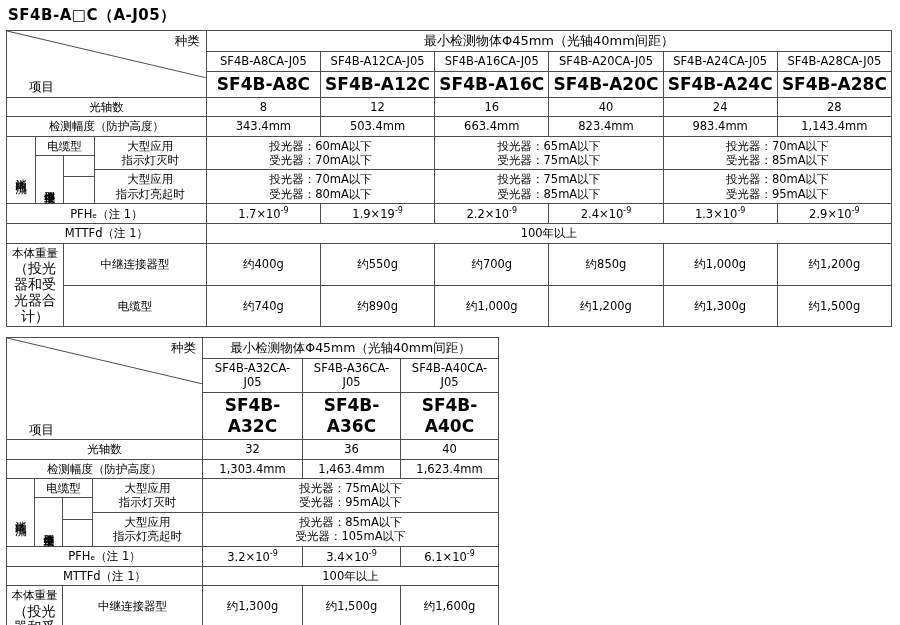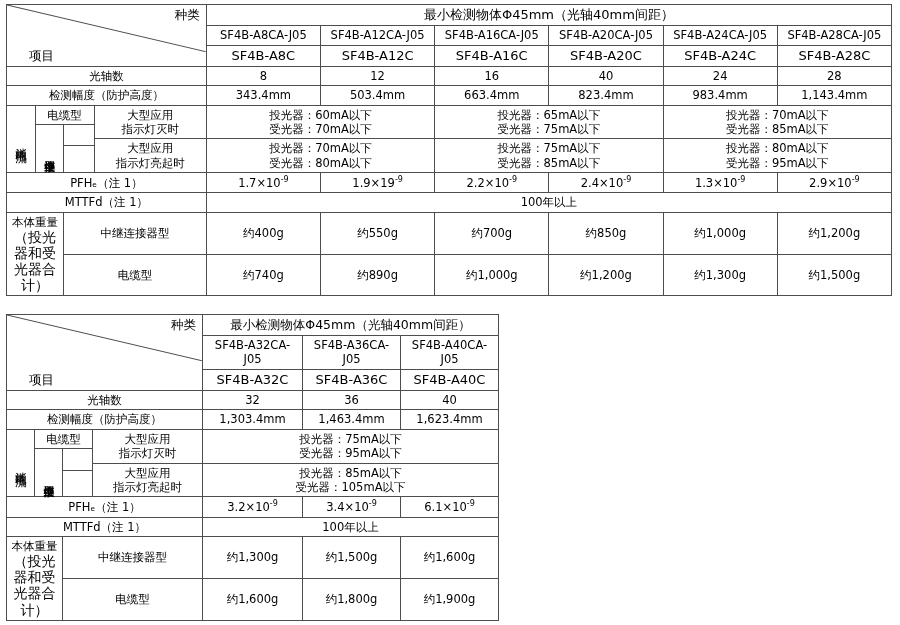--- a/index.html
+++ b/index.html
@@ -24,41 +24,41 @@
   .doc-title {
     font-size: 15px;
     font-weight: bold;
     letter-spacing: 0.5px;
     margin: 2px 0 5px 2px;
   }
   table.spec {
     border-collapse: collapse;
     table-layout: fixed;
     width: 886px;
-    margin-bottom: 18px;
+    margin-bottom: 10px;
     font-size: 11.5px;
   }
   table.spec td {
     border: 1px solid #4d4d4d;
     padding: 2px 3px;
     text-align: center;
     vertical-align: middle;
     line-height: 1.25;
     background: #ffffff;
   }
   td.shade {
     background: #e9e9e9;
   }
   td.left {
     text-align: left;
     padding-left: 5px;
   }
   .model-big {
-    font-size: 13px;
-    font-weight: normal;
+    font-size: 17px;
+    font-weight: bold;
   }
   .hdr-center {
     font-size: 13px;
   }
   .tiny {
     font-size: 14px;
     line-height: 1.15;
     display: block;
   }
   .vert {
@@ -107,20 +107,21 @@
   }
   .seg {
     display: block;
   }
 </style>
 </head>
 <body>
 
 <div class="page">
 
+  <div class="doc-title">SF4B-A□C（A-J05）</div>
 
   <table class="spec">
     <colgroup>
       <col style="width:28px">
       <col style="width:28px">
       <col style="width:30px">
       <col style="width:110px">
       <col style="width:112px">
       <col style="width:112px">
       <col style="width:112px">

